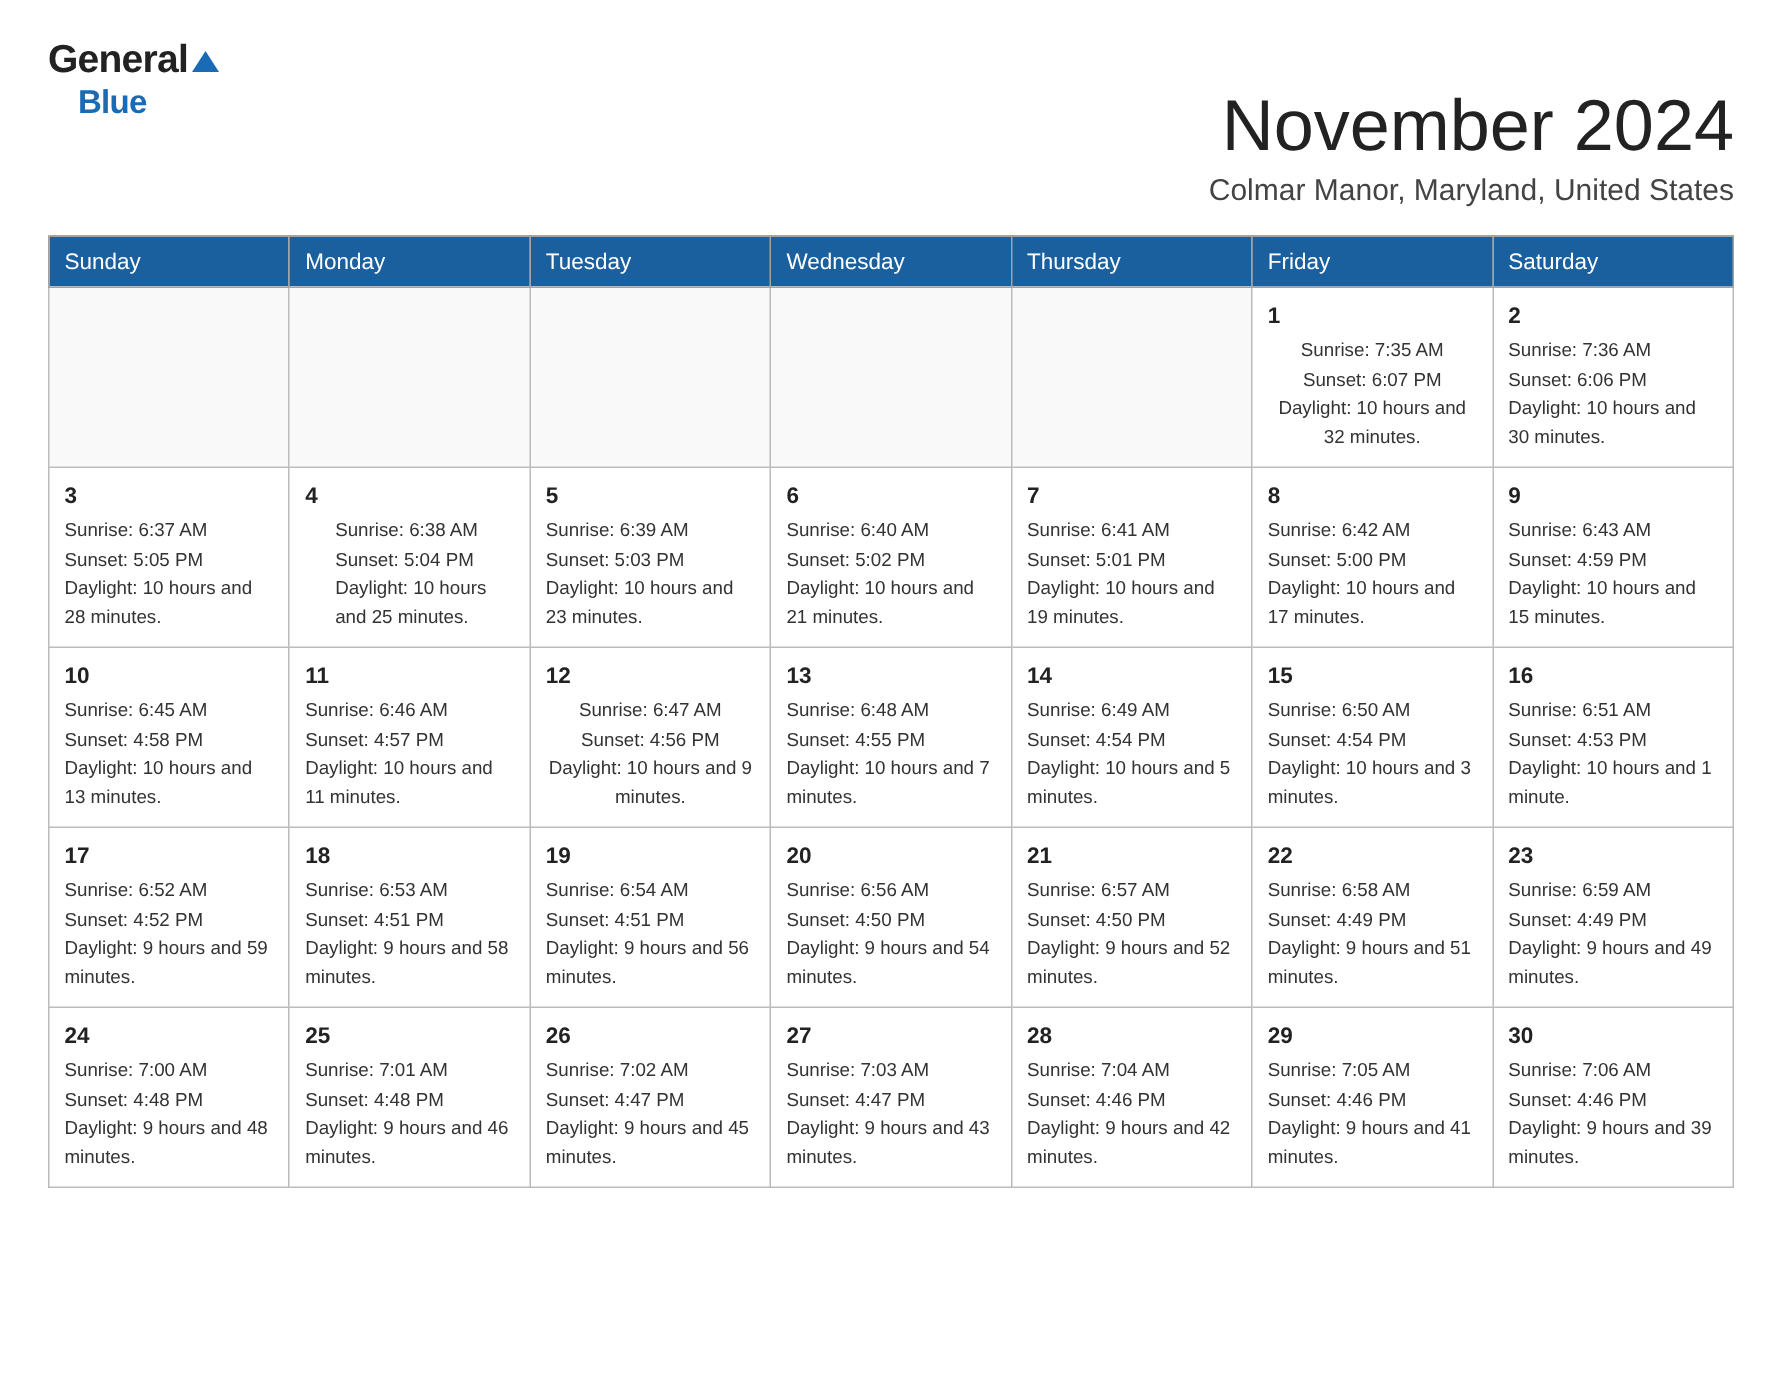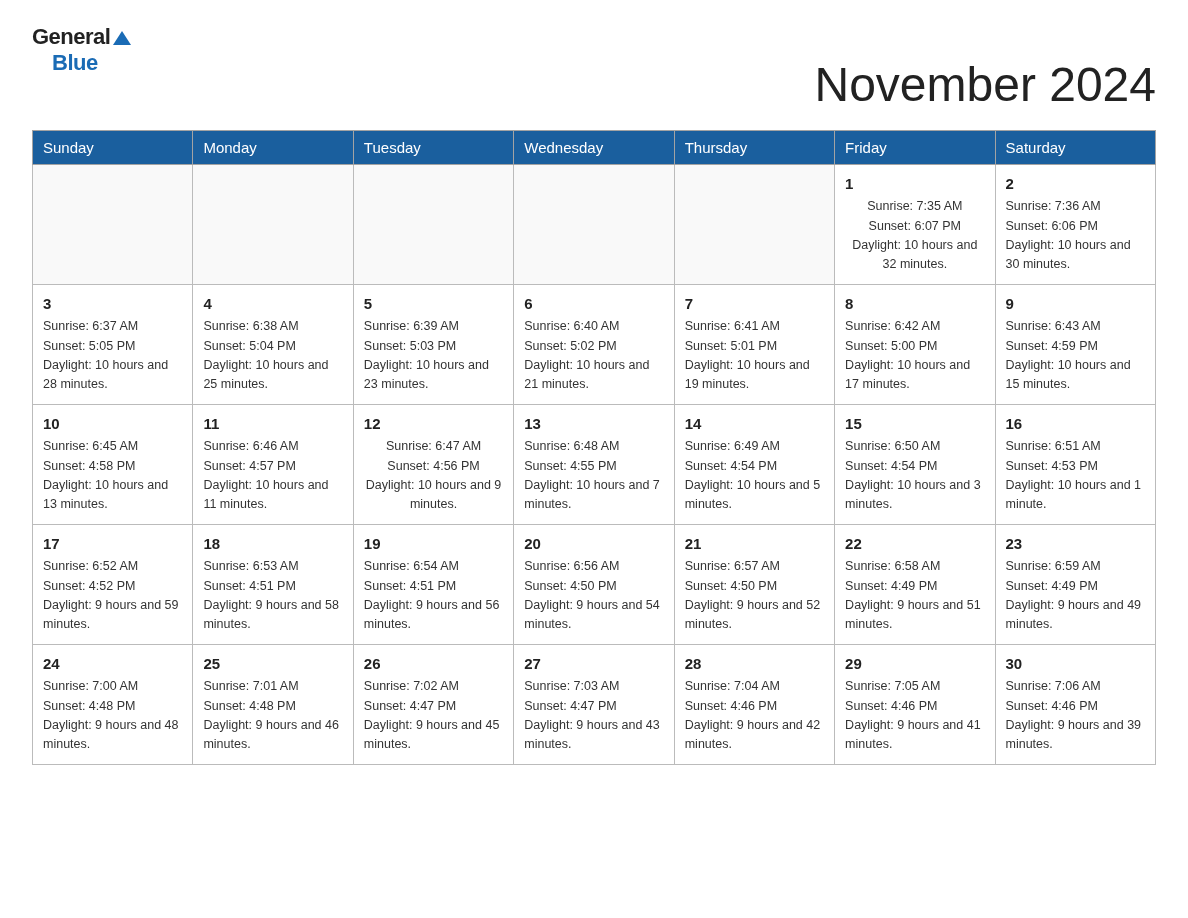--- a/index.html
+++ b/index.html
@@ -11,21 +11,21 @@
       width: 1188px;
       min-height: 918px;
     }
     .header-top {
       display: flex;
       justify-content: space-between;
       align-items: flex-start;
       margin-bottom: 18px;
     }
     .logo-text-general {
-      font-size: 22px;
+      font-size: 26px;
       font-weight: bold;
       color: #222;
       letter-spacing: -0.5px;
     }
     .logo-text-blue {
       font-size: 22px;
       font-weight: bold;
       color: #1a6bb5;
       letter-spacing: -0.5px;
       margin-left: 20px;
@@ -101,20 +101,21 @@
       <div style="display:flex; flex-direction:column; align-items:center; margin-left:3px; margin-top:2px;">
         <div style="width:0;height:0;border-left:9px solid transparent;border-right:9px solid transparent;border-bottom:14px solid #1a6bb5;"></div>
       </div>
     </div>
     <div>
       <span class="logo-text-blue">Blue</span>
     </div>
   </div>
   <div class="title-block">
     <div class="calendar-title">November 2024</div>
+    <div class="calendar-subtitle">Colmar Manor, Maryland, United States</div>
   </div>
 </div>
 
 <table class="calendar-table">
   <thead>
     <tr>
     <th>Sunday</th>
         <th>Monday</th>
         <th>Tuesday</th>
         <th>Wednesday</th>
@@ -145,21 +146,21 @@
       </tr>
       <tr>
         <td>
           <span class="day-number">3</span>
           <div class="day-info" style="white-space: pre-line;">Sunrise: 6:37 AM
 Sunset: 5:05 PM
 Daylight: 10 hours and 28 minutes.</div>
         </td>
         <td>
           <span class="day-number">4</span>
-          <div class="day-info" style="white-space: pre-line;">Sunrise: 6:38 AM
+          <div class="day-info" style="white-space: pre-line; margin-left: 20px;">Sunrise: 6:38 AM
 Sunset: 5:04 PM
 Daylight: 10 hours and 25 minutes.</div>
         </td>
         <td>
           <span class="day-number">5</span>
           <div class="day-info" style="white-space: pre-line;">Sunrise: 6:39 AM
 Sunset: 5:03 PM
 Daylight: 10 hours and 23 minutes.</div>
         </td>
         <td>

